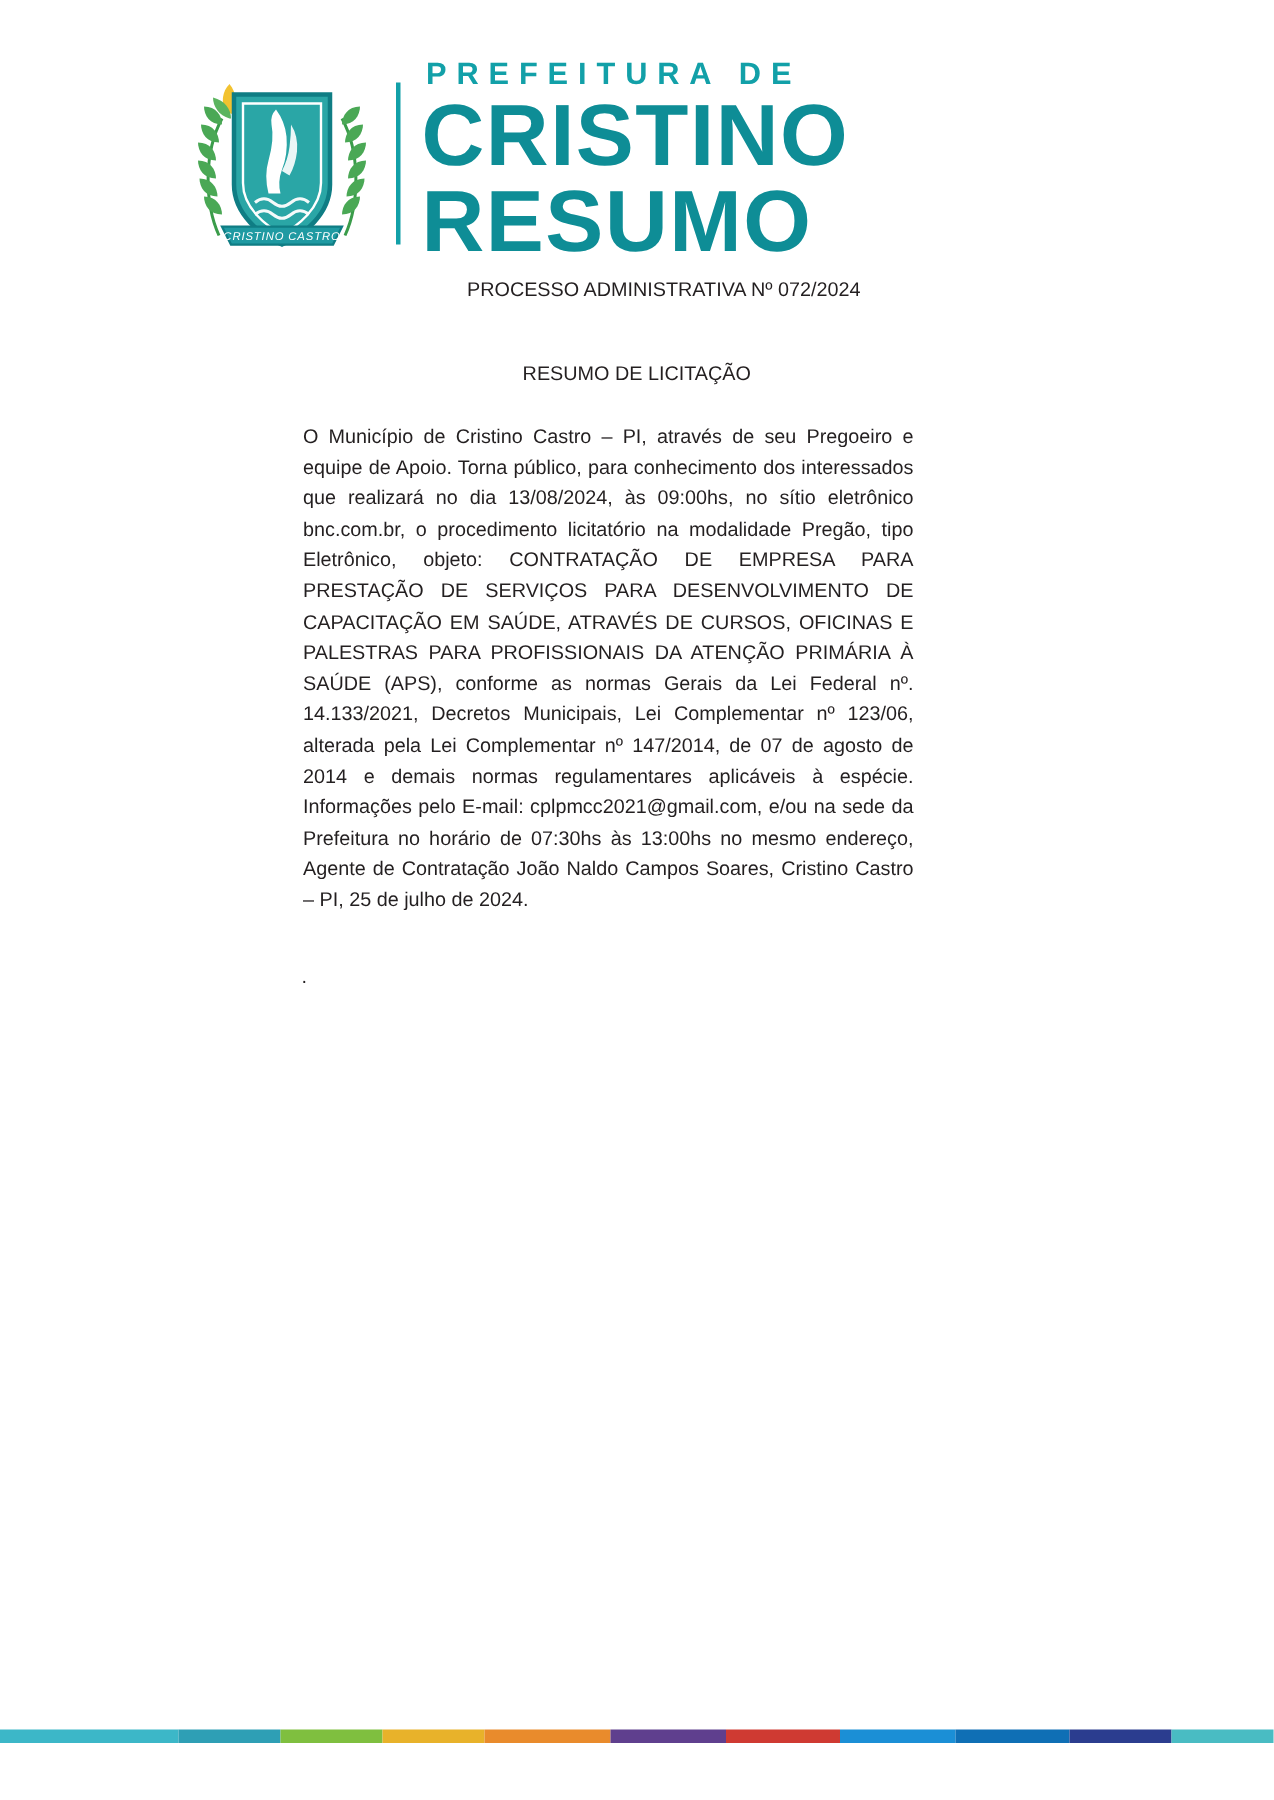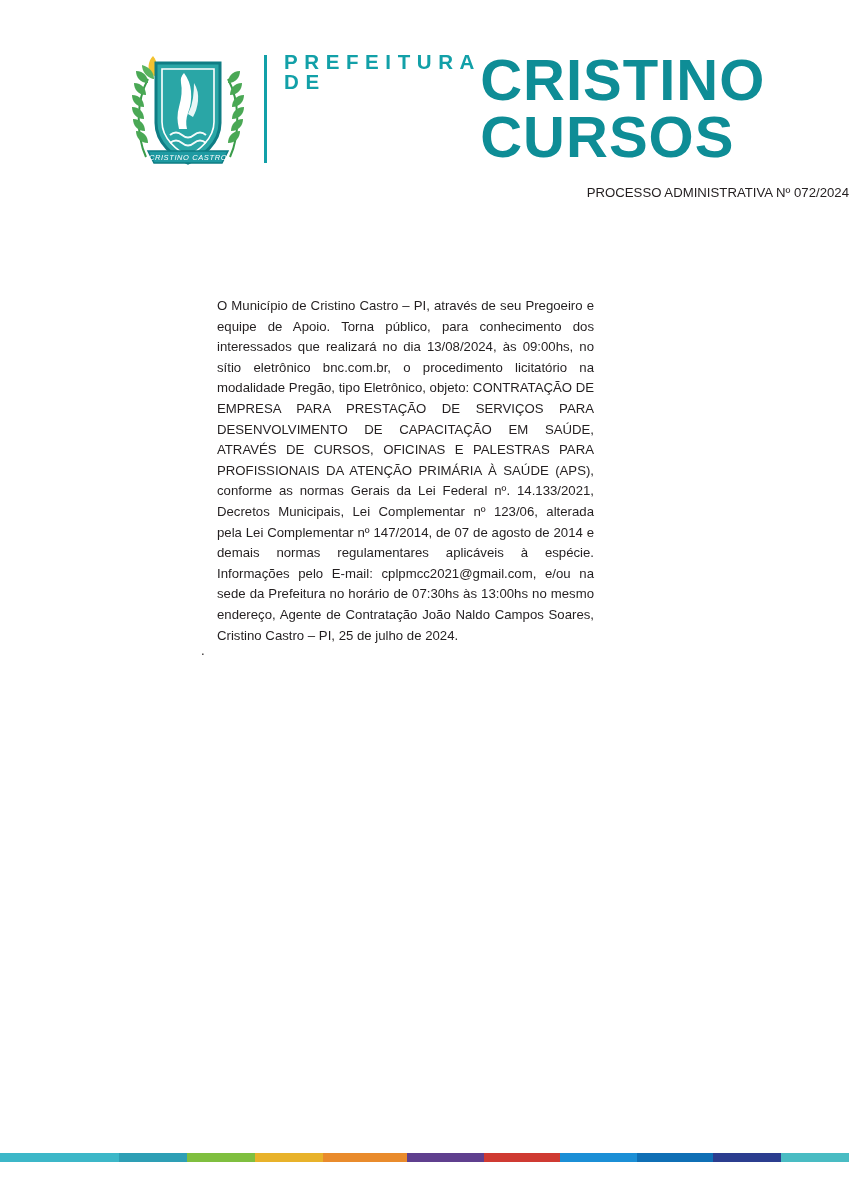--- a/index.html
+++ b/index.html
@@ -43,21 +43,21 @@
 
   .logo-divider {
     width: 3px;
     height: 108px;
     background: #12a0a8;
     margin: 0 14px 0 6px;
     flex: 0 0 3px;
   }
   .wordmark {
     display: flex;
-    flex-direction: row;
+    flex-direction: column;
     justify-content: center;
     line-height: 1;
   }
   .wm-top {
     font-size: 20.5px;
     letter-spacing: 6.6px;
     font-weight: bold;
     color: #12a0a8;
     margin-bottom: 3px;
     margin-left: 3px;
@@ -70,21 +70,21 @@
     line-height: 0.98;
   }
   .wm-main .l2 { display: block; }
 
   
   .doc-head {
     position: absolute;
     left: 0;
     right: 0;
     top: 183px;
-    text-align: right;
+    text-align: center;
     font-size: 13.2px;
     line-height: 19px;
     color: #231f20;
     margin-left: 36px;
   }
   .doc-subhead {
     position: absolute;
     left: 0;
     right: 0;
     top: 241px;
@@ -96,21 +96,21 @@
     position: absolute;
     left: 201px;
     top: 280px;
     width: 409px;
     font-size: 13.2px;
     line-height: 20.6px;
     text-align: justify;
     text-justify: inter-word;
     color: #231f20;
   }
-  .body-text p { margin: 16px; }
+  .body-text p { margin: 1px; }
   .trailing-dot {
     position: absolute;
     left: 201px;
     top: 643px;
     font-size: 13.2px;
     color: #231f20;
   }
 
   
   .footer-bar {
@@ -173,29 +173,30 @@
         <text x="70" y="121" font-family="Liberation Sans, sans-serif" font-size="7.5" fill="#ffffff" text-anchor="middle" letter-spacing="0.6">CRISTINO CASTRO</text>
       </svg>
     </div>
 
     <div class="logo-divider"></div>
 
     <div class="wordmark">
       <div class="wm-top">PREFEITURA DE</div>
       <div class="wm-main">
         <span class="l1">CRISTINO</span>
-        <span class="l2">CURSOS</span>
+        <span class="l2">RESUMO</span>
       </div>
     </div>
   </div>
 
   <div class="doc-head">
     <div>PROCESSO ADMINISTRATIVA Nº 072/2024</div>
   </div>
 
+  <div class="doc-subhead">RESUMO DE LICITAÇÃO</div>
 
   <div class="body-text">
     <p>O Município de Cristino Castro – PI, através de seu Pregoeiro e equipe de Apoio. Torna público, para conhecimento dos interessados que realizará no dia 13/08/2024, às 09:00hs, no sítio eletrônico bnc.com.br, o procedimento licitatório na modalidade Pregão, tipo Eletrônico, objeto: CONTRATAÇÃO DE EMPRESA PARA PRESTAÇÃO DE SERVIÇOS PARA DESENVOLVIMENTO DE CAPACITAÇÃO EM SAÚDE, ATRAVÉS DE CURSOS, OFICINAS E PALESTRAS PARA PROFISSIONAIS DA ATENÇÃO PRIMÁRIA À SAÚDE (APS), conforme as normas Gerais da Lei Federal nº. 14.133/2021, Decretos Municipais, Lei Complementar nº 123/06, alterada pela Lei Complementar nº 147/2014, de 07 de agosto de 2014 e demais normas regulamentares aplicáveis à espécie. Informações pelo E-mail: cplpmcc2021@gmail.com, e/ou na sede da Prefeitura no horário de 07:30hs às 13:00hs no mesmo endereço, Agente de Contratação João Naldo Campos Soares, Cristino Castro – PI, 25 de julho de 2024.</p>
   </div>
 
   <div class="trailing-dot">.</div>
 
   <div class="footer-bar">
       <span style="background: rgb(60, 183, 200); width: 14%;"></span>
       <span style="background: rgb(46, 159, 181); width: 8%;"></span>

